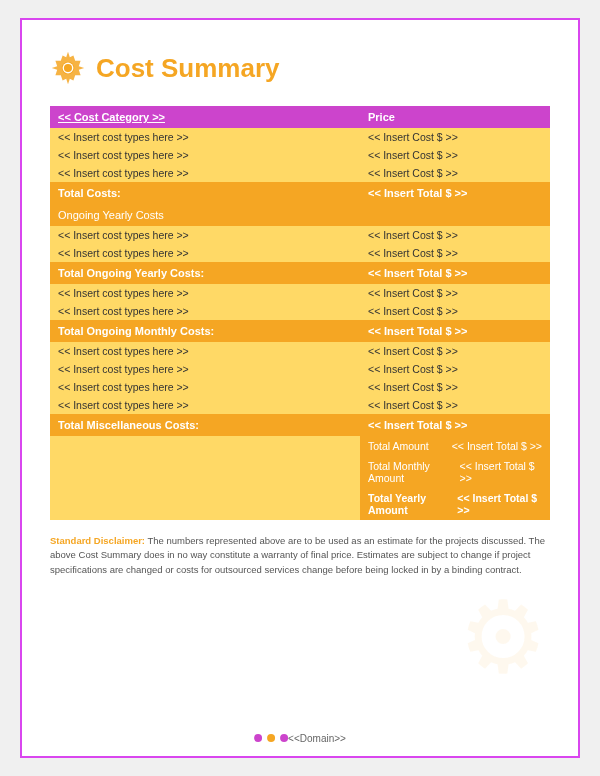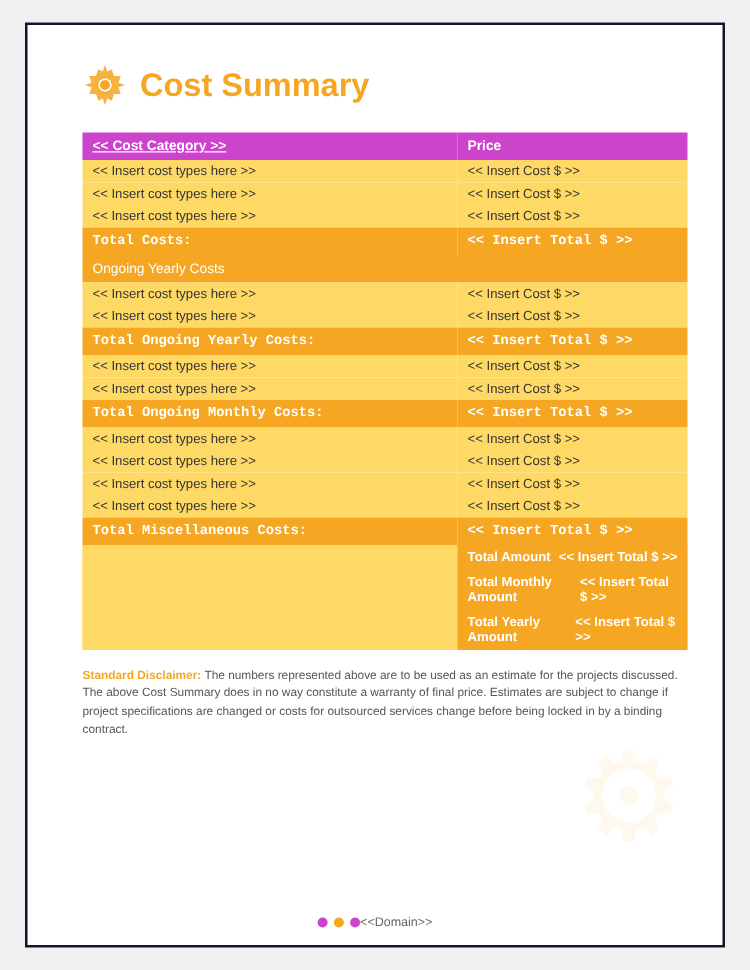--- a/index.html
+++ b/index.html
@@ -9,22 +9,22 @@
       background: #f0f0f0;
       display: flex;
       align-items: center;
       justify-content: center;
       font-family: Arial, sans-serif;
     }
     .page {
       width: 560px;
       height: 740px;
       background: white;
-      border: 2px solid #0f172a;
-      padding: 30px 28px 20px 44px;
+      border: 2px solid #d946ef;
+      padding: 30px 28px 20px 28px;
       position: relative;
       overflow: hidden;
     }
     .header {
       display: flex;
       align-items: center;
       margin-bottom: 20px;
     }
     .gear-icon {
       width: 36px;
@@ -56,21 +56,20 @@
     .row-insert {
       background: #ffd966;
     }
     .row-insert td {
       padding: 3px 8px;
       color: #333;
       font-size: 10.5px;
     }
     .row-total {
       background: #f5a623;
-      font-family: Liberation Mono, monospace;
     }
     .row-total td {
       padding: 5px 8px;
       color: white;
       font-weight: bold;
       font-size: 11px;
     }
     .row-section {
       background: #f5a623;
     }
@@ -216,25 +215,25 @@
         <tr class="row-insert">
           <td>&lt;&lt; Insert cost types here &gt;&gt;</td>
           <td>&lt;&lt; Insert Cost $ &gt;&gt;</td>
         </tr>
         <tr class="row-total">
           <td>Total Miscellaneous Costs:</td>
           <td>&lt;&lt; Insert Total $ &gt;&gt;</td>
         </tr>
         <tr class="summary-row">
           <td class="empty-cell" style="background:#ffd966;"></td>
-          <td style="background:#f5a623;color:white;font-weight:bold;padding:4px 8px;display:flex;justify-content:space-between;">Total Amount<span>&lt;&lt; Insert Total $ &gt;&gt;</span></td>
+          <td style="background:#f5a623;color:white;font-weight:normal;padding:4px 8px;display:flex;justify-content:space-between;">Total Amount<span>&lt;&lt; Insert Total $ &gt;&gt;</span></td>
         </tr>
         <tr class="summary-row">
           <td class="empty-cell" style="background:#ffd966;"></td>
-          <td style="background:#f5a623;color:white;font-weight:bold;padding:4px 8px;display:flex;justify-content:space-between;">Total Monthly Amount<span>&lt;&lt; Insert Total $ &gt;&gt;</span></td>
+          <td style="background:#f5a623;color:white;font-weight:normal;padding:4px 8px;display:flex;justify-content:space-between;">Total Monthly Amount<span>&lt;&lt; Insert Total $ &gt;&gt;</span></td>
         </tr>
         <tr class="summary-row">
           <td class="empty-cell" style="background:#ffd966;"></td>
           <td style="background:#f5a623;color:white;font-weight:bold;padding:4px 8px;display:flex;justify-content:space-between;">Total Yearly Amount<span>&lt;&lt; Insert Total $ &gt;&gt;</span></td>
         </tr>
       </tbody>
   </table>
 
   <div class="disclaimer">
     <span class="label">Standard Disclaimer:</span><span> The numbers represented above are to be used as an estimate for the projects discussed. The above Cost Summary does in no way constitute a warranty of final price.  Estimates are subject to change if project specifications are changed or costs for outsourced services change before being locked in by a binding contract.</span>

